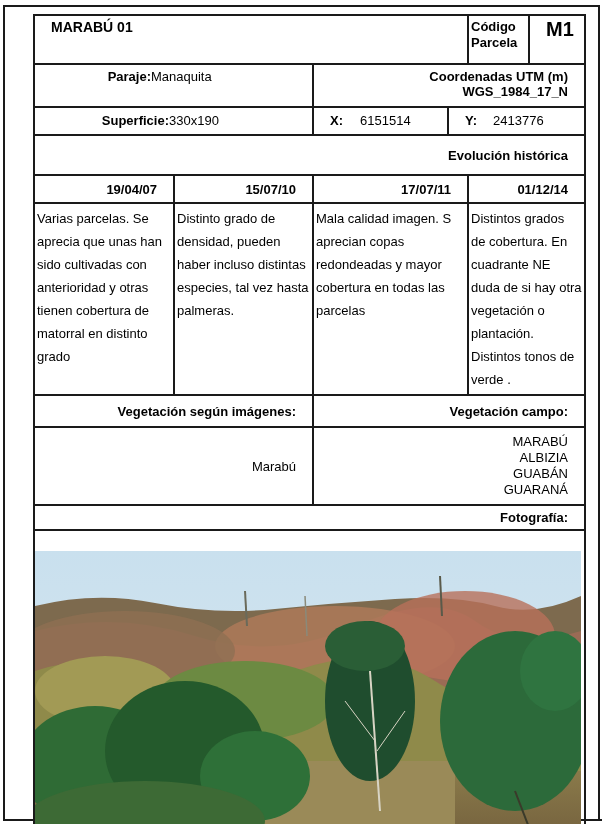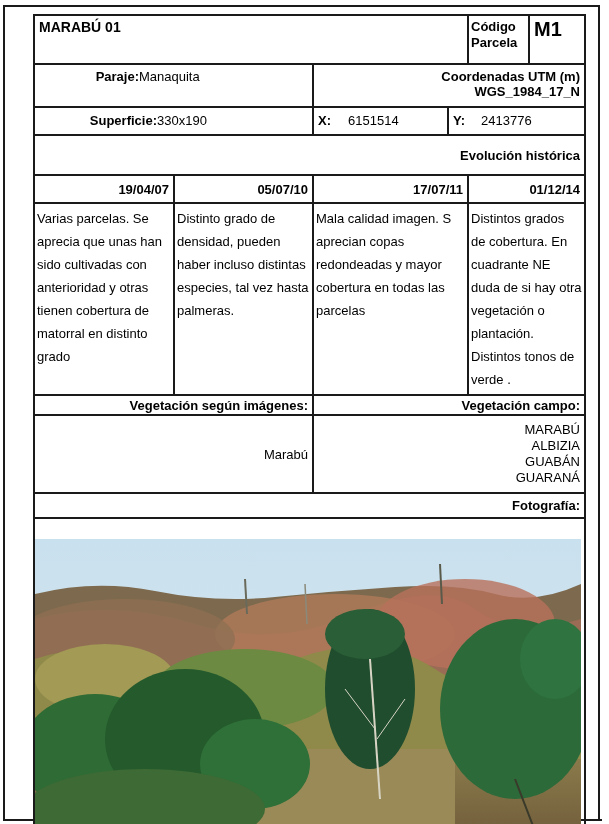--- a/index.html
+++ b/index.html
@@ -3,21 +3,21 @@
 <meta charset="utf-8">
 <style>
   html, body { margin:0; padding:0; background:#ffffff; }
   body { width:609px; height:824px; position:relative; overflow:hidden;
          font-family:"Liberation Sans", sans-serif; color:#000; }
   .frame { position:absolute; left:3px; top:5px; width:597px; height:814px;
            border:2px solid #1a1a1a; box-sizing:border-box; border-bottom:none; }
   .frame-bottom { position:absolute; left:3px; top:819px; width:599px; height:2px; background:#1a1a1a; }
   .sheet { position:absolute; left:33px; top:14px; width:551px; }
   table { border-collapse:collapse; width:551px; table-layout:fixed; }
-  td { border:2px solid #1a1a1a; padding:0 4px; vertical-align:top; font-size:13px; line-height:15px; }
+  td { border:2px solid #1a1a1a; padding:0 16px; vertical-align:top; font-size:13px; line-height:15px; }
   .b { font-weight:bold; }
   .c { text-align:right; }
   .title { font-size:14px; font-weight:bold; padding-top:4px; }
   .code-lbl { font-weight:bold; font-size:13px; line-height:16px; padding:3px 2px; }
   .code-val { font-weight:bold; font-size:20px; text-align:left; padding-top:6px; }
   .row-label { display:inline-block; width:100px; font-weight:bold;text-align:right; }
   .desc { font-size:13px; line-height:23px; padding:3px 2px; }
   .photo-cell { height:340px; padding:0; position:relative; border-bottom:none; }
   .photo { position:absolute; left:0px; top:20px; width:546px; height:308px; overflow:hidden; }
 </style>
@@ -69,33 +69,33 @@
         <span class="b" style="display:inline-block;width:28px">Y:</span><span>2413776</span>
       </td>
     </tr>
 
     <tr style="height:40px">
       <td colspan="6" class="c b" style="vertical-align:middle">Evolución histórica</td>
     </tr>
 
     <tr style="height:28px">
       <td class="c b" style="vertical-align:middle">19/04/07</td>
-      <td class="c b" style="vertical-align:middle">05/07/10</td>
+      <td class="c b" style="vertical-align:middle">15/07/10</td>
       <td colspan="2" class="c b" style="vertical-align:middle">17/07/11</td>
       <td colspan="2" class="c b" style="vertical-align:middle">01/12/14</td>
     </tr>
 
     <tr style="height:150px">
       <td class="desc">Varias parcelas. Se aprecia que unas han sido cultivadas con anterioridad y otras tienen cobertura de matorral en distinto grado</td>
       <td class="desc">Distinto grado de densidad, pueden haber incluso distintas especies, tal vez hasta palmeras.</td>
       <td colspan="2" class="desc">Mala calidad imagen. S aprecian copas redondeadas y mayor cobertura en todas las parcelas</td>
       <td colspan="2" class="desc">Distintos grados de cobertura. En cuadrante NE duda de si hay otra vegetación o plantación. Distintos tonos de verde .</td>
     </tr>
 
-    <tr style="height:20px">
+    <tr style="height:32px">
       <td colspan="2" class="c b" style="vertical-align:middle">Vegetación según imágenes:</td>
       <td colspan="4" class="c b" style="vertical-align:middle">Vegetación campo:</td>
     </tr>
 
     <tr style="height:78px">
       <td colspan="2" class="c" style="vertical-align:middle">Marabú</td>
       <td colspan="4" class="c" style="vertical-align:middle;line-height:16px">
         <div>MARABÚ</div>
         <div>ALBIZIA</div>
         <div>GUABÁN</div>

